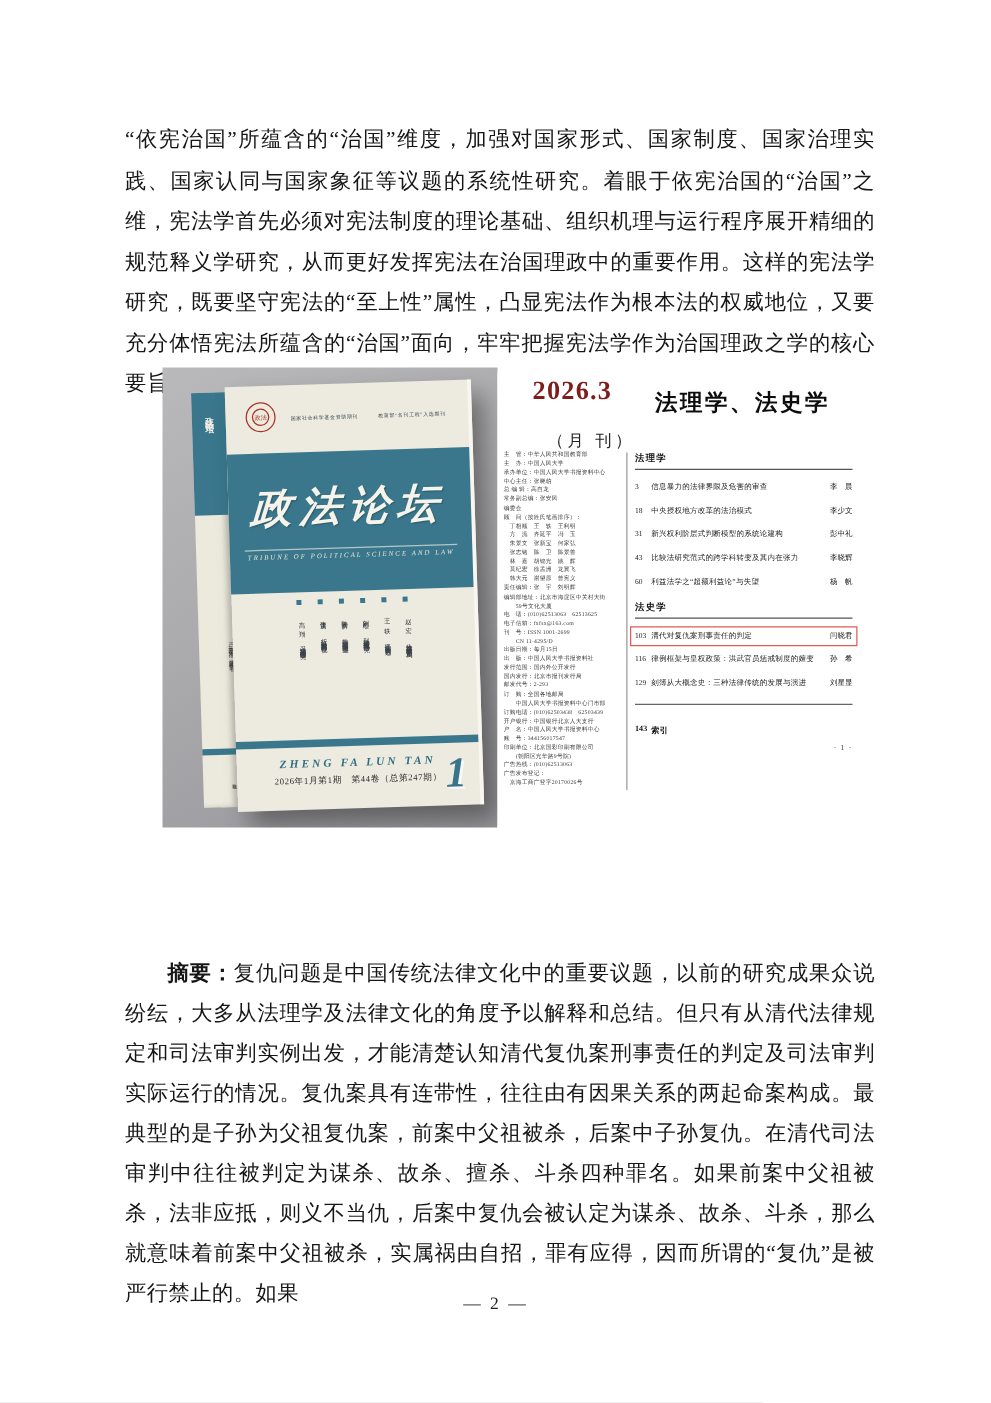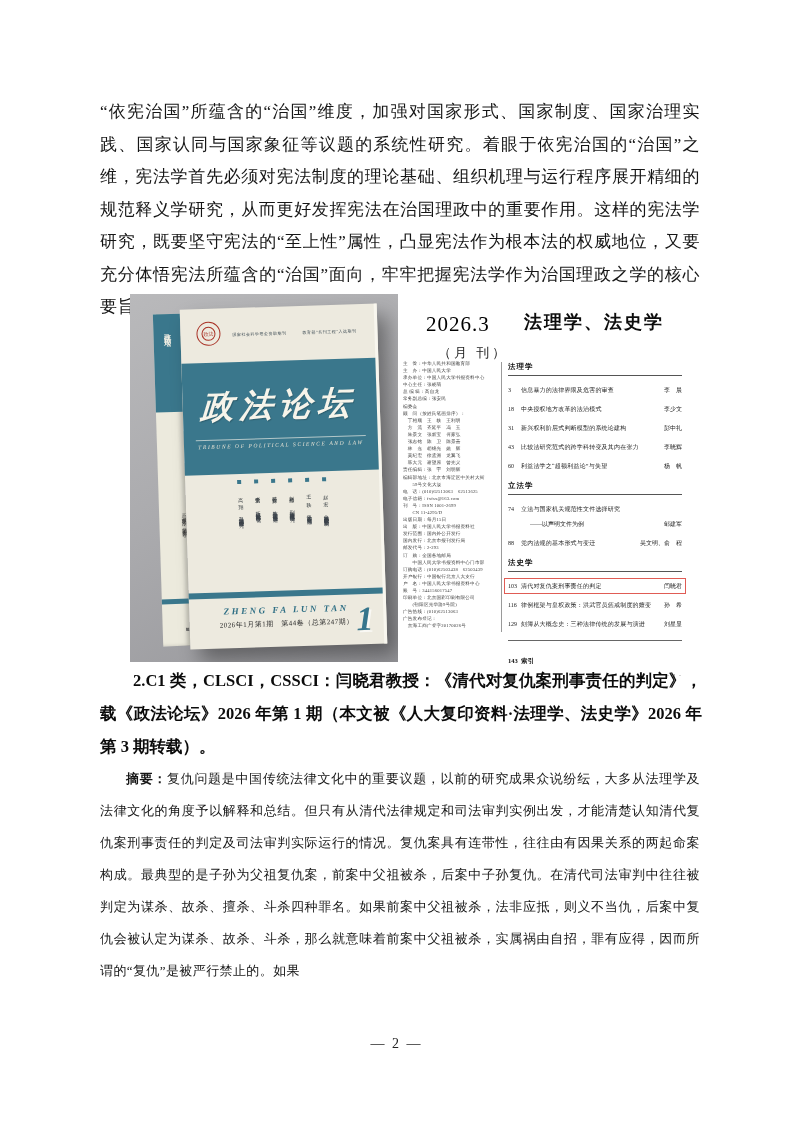--- a/index.html
+++ b/index.html
@@ -15,21 +15,21 @@
     font-size:17px; line-height:32.5px; letter-spacing:0.5px;
     text-align:justify; color:#161616;
   }
   .citation {
     position:absolute; left:100px; top:664px; width:602px;
     font-size:16.5px; line-height:33px; font-weight:700;
     text-align:justify; text-indent:2em; color:#0b0b0b;
   }
   .abstract {
     position:absolute; left:100px; top:763px; width:600px;
-    font-size:13px; line-height:32px; letter-spacing:0.4px;
+    font-size:17px; line-height:32px; letter-spacing:0.4px;
     text-align:justify; text-indent:2em; color:#161616;
   }
   .abstract b { font-weight:700; }
   .pagenum {
     position:absolute; left:0; top:1036px; width:100%;
     text-align:center; font-size:14px; letter-spacing:2px; color:#222;
   }
   
   .figure { position:absolute; left:0; top:0; width:793px; height:1122px; pointer-events:none; }
   
@@ -80,21 +80,21 @@
   .f-stripe { height:6px; background:#3a778c; }
   .f-bottom { position:relative; height:50px; text-align:center; }
   .f-pinyin { padding-top:8px; color:#2e6e84; font-size:9px; letter-spacing:2.5px; font-style:italic; font-weight:700; }
   .f-issue { margin-top:4px; font-size:7px; color:#2b2b2b; letter-spacing:0.5px; }
   .f-one {
     position:absolute; right:10px; bottom:6px; font-size:34px; font-weight:700; font-style:italic;
     color:#36758c; text-shadow:2px 2px 0 rgba(255,255,255,.65);
   }
   
   .toc { position:absolute; left:398px; top:298px; width:288px; height:366px; background:#ffffff; }
-  .toc-issue { position:absolute; left:28px; top:14px; font-size:21px; font-weight:400; letter-spacing:1px; color:#000000; }
+  .toc-issue { position:absolute; left:28px; top:2px; font-size:21px; font-weight:700; letter-spacing:1px; color:#7f1d1d; }
   .toc-freq { position:absolute; left:40px; top:46px; font-size:13px; letter-spacing:3px; color:#222; }
   .toc-title { position:absolute; left:126px; top:12px; font-size:18px; font-weight:700; letter-spacing:2px; color:#0d0d0d; }
   .masthead { position:absolute; left:5px; top:62px; width:96px; font-size:4.6px; line-height:7.1px; color:#3b3b3b; letter-spacing:0.2px; }
   .masthead div { white-space:pre-wrap; }
   .toc-vline { position:absolute; left:103px; top:64px; width:1px; height:270px; background:#9a9a9a; }
   .contents { position:absolute; left:110px; top:58px; width:174px;font-family:Liberation Serif, serif; }
   .sec-title { margin-top:6px; font-size:7.5px; font-weight:700; letter-spacing:1px; color:#101010;
                border-bottom:1px solid #555; padding-bottom:3px; margin-bottom:10px; }
   .sec { margin-bottom:8px; }
   .toc-entry { display:flex; font-size:6px; color:#222; margin-bottom:11px; line-height:8px; }
@@ -303,42 +303,20 @@
               </div>
 
               <div class="toc-entry">
                 <span class="e-num">60</span>
                 <span class="e-title">利益法学之“超额利益论”与失望</span>
                 <span class="e-author">杨　帆</span>
               </div>
             </div>
         </div>
 
-        <div class="sec">
-          <div class="sec-title">立法学</div>
-          <div>
-
-              <div class="toc-entry">
-                <span class="e-num">74</span>
-                <span class="e-title">立法与国家机关规范性文件选择研究</span>
-                <span class="e-author"></span>
-              </div>
-              <div class="e-sub">
-                <span class="e-subtitle">——以声明文件为例</span>
-                <span class="e-author">邹建军</span>
-              </div>
-
-              <div class="toc-entry">
-                <span class="e-num">88</span>
-                <span class="e-title">党内法规的基本形式与变迁</span>
-                <span class="e-author">吴文明、俞　程</span>
-              </div>
-
-            </div>
-        </div>
 
         <div class="sec">
           <div class="sec-title">法史学</div>
           <div>
 
               <div class="toc-entry highlight">
                 <span class="e-num">103</span>
                 <span class="e-title">清代对复仇案刑事责任的判定</span>
                 <span class="e-author">闫晓君</span>
               </div>
@@ -359,21 +337,20 @@
 
         <div class="toc-index">
           <span class="e-num">143</span>
           <span class="e-title">索引</span>
         </div>
         <div class="toc-marker">· 1 ·</div>
       </div>
     </div>
   </div>
 
-  <p class="citation">2.C1 类，CLSCI，CSSCI：闫晓君教授：《清代对复仇案刑事责任的判定》，载《政法论坛》2026 年第 1 期（本文被《人大复印资料·法理学、法史学》2026 年第 3 期转载）。</p>
 
   <p class="abstract">
     <b>摘要：</b><span>复仇问题是中国传统法律文化中的重要议题，以前的研究成果众说纷纭，大多从法理学及法律文化的角度予以解释和总结。但只有从清代法律规定和司法审判实例出发，才能清楚认知清代复仇案刑事责任的判定及司法审判实际运行的情况。复仇案具有连带性，往往由有因果关系的两起命案构成。最典型的是子孙为父祖复仇案，前案中父祖被杀，后案中子孙复仇。在清代司法审判中往往被判定为谋杀、故杀、擅杀、斗杀四种罪名。如果前案中父祖被杀，法非应抵，则义不当仇，后案中复仇会被认定为谋杀、故杀、斗杀，那么就意味着前案中父祖被杀，实属祸由自招，罪有应得，因而所谓的“复仇”是被严行禁止的。如果</span>
   </p>
 
   <div class="pagenum">— 2 —</div>
 
 </div>
 
 </body></html>

